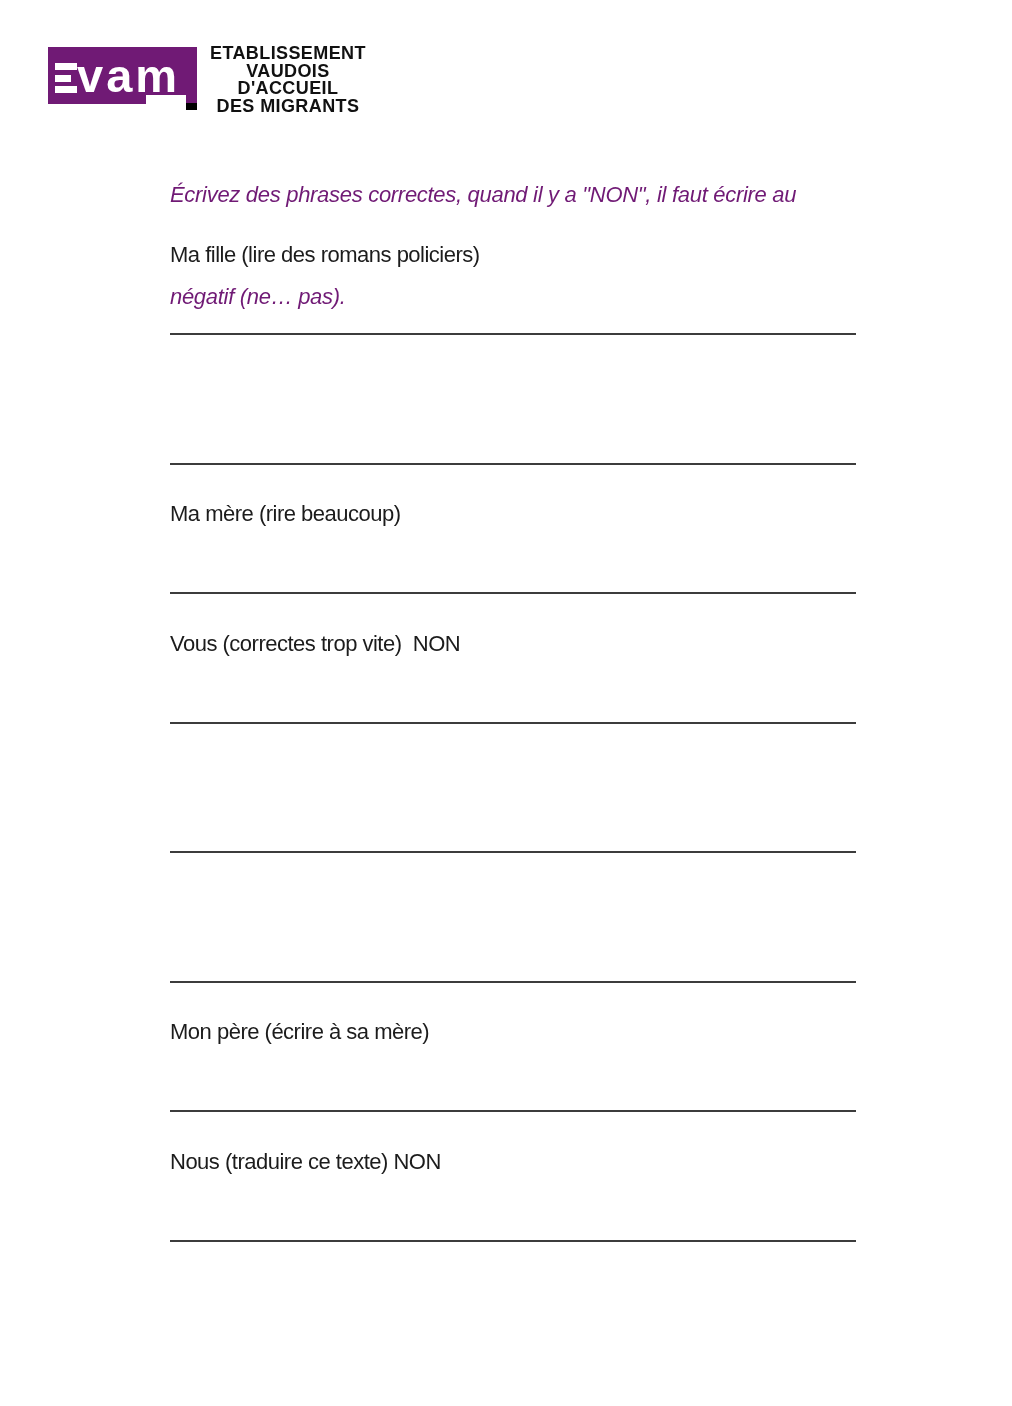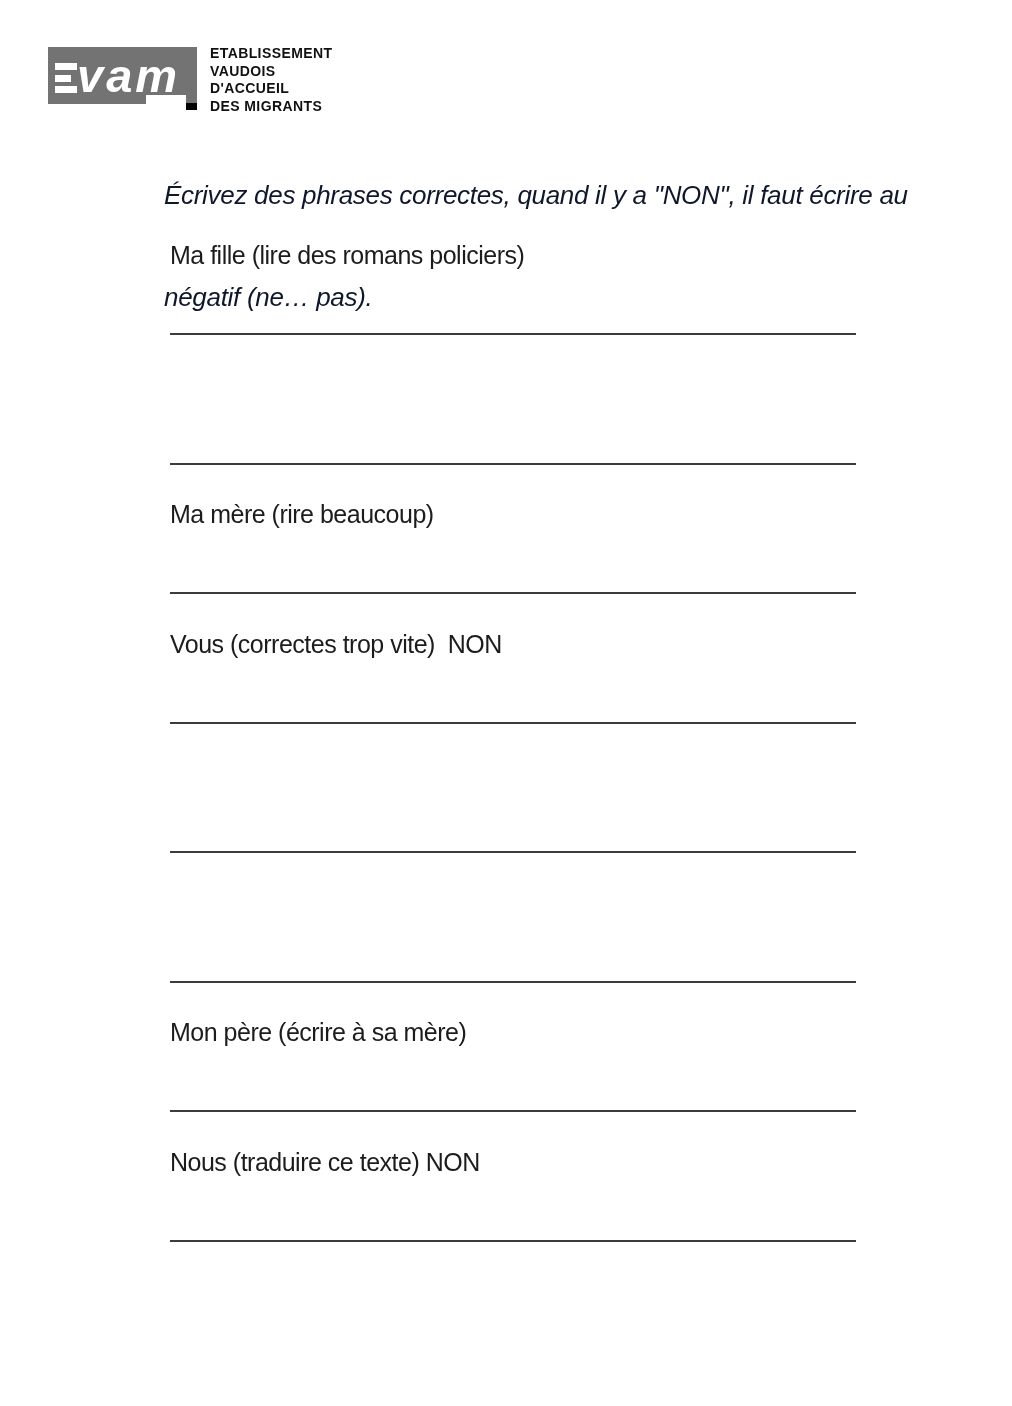--- a/index.html
+++ b/index.html
@@ -16,22 +16,21 @@
   
   .logo-wrap {
     position: absolute;
     left: 48px;
     top: 47px;
   }
   .logo-box {
     position: relative;
     width: 149px;
     height: 57px;
-    background: #737373;
-    font-style: italic;
+    background: #701a75;
   }
   
   .logo-box::after {
     content: "";
     position: absolute;
     right: 0;
     bottom: -6px;
     width: 11px;
     height: 7px;
     background: #000000;
@@ -67,55 +66,56 @@
     color: #ffffff;
     font-size: 47px;
     font-weight: 700;
     letter-spacing: 3px;
     line-height: 52px;
   }
   .org-block {
     position: absolute;
     left: 210px;
     top: 45px;
-    font-size: 14px;
+    font-size: 18px;
     font-weight: 700;
     line-height: 17.5px;
     letter-spacing: 0.4px;
     color: #111111;
     white-space: nowrap;
+    text-align: center;
   }
 
   
   .instructions {
     position: absolute;
-    left: 164px;
+    left: 170px;
     top: 110px;
     width: 800px;
     font-style: italic;
-    font-size: 26px;
+    font-size: 22px;
     line-height: 34px;
     letter-spacing: -0.3px;
-    color: #0f172a;
+    color: #701a75;
     white-space: pre-wrap;
   }
 
   
   .items {
     position: absolute;
     left: 170px;
     top: 238px;
     width: 686px;
   }
   .item {
     position: relative;
     height: 129.5px;
   }
   .prompt {
-    font-size: 25px;
+    font-size: 22px;
     line-height: 34px;
     letter-spacing: -0.5px;
     color: #1c1c1c;
     white-space: pre-wrap;
   }
   .blank {
     position: absolute;
     left: 0;
     top: 95px;
     width: 686px;

